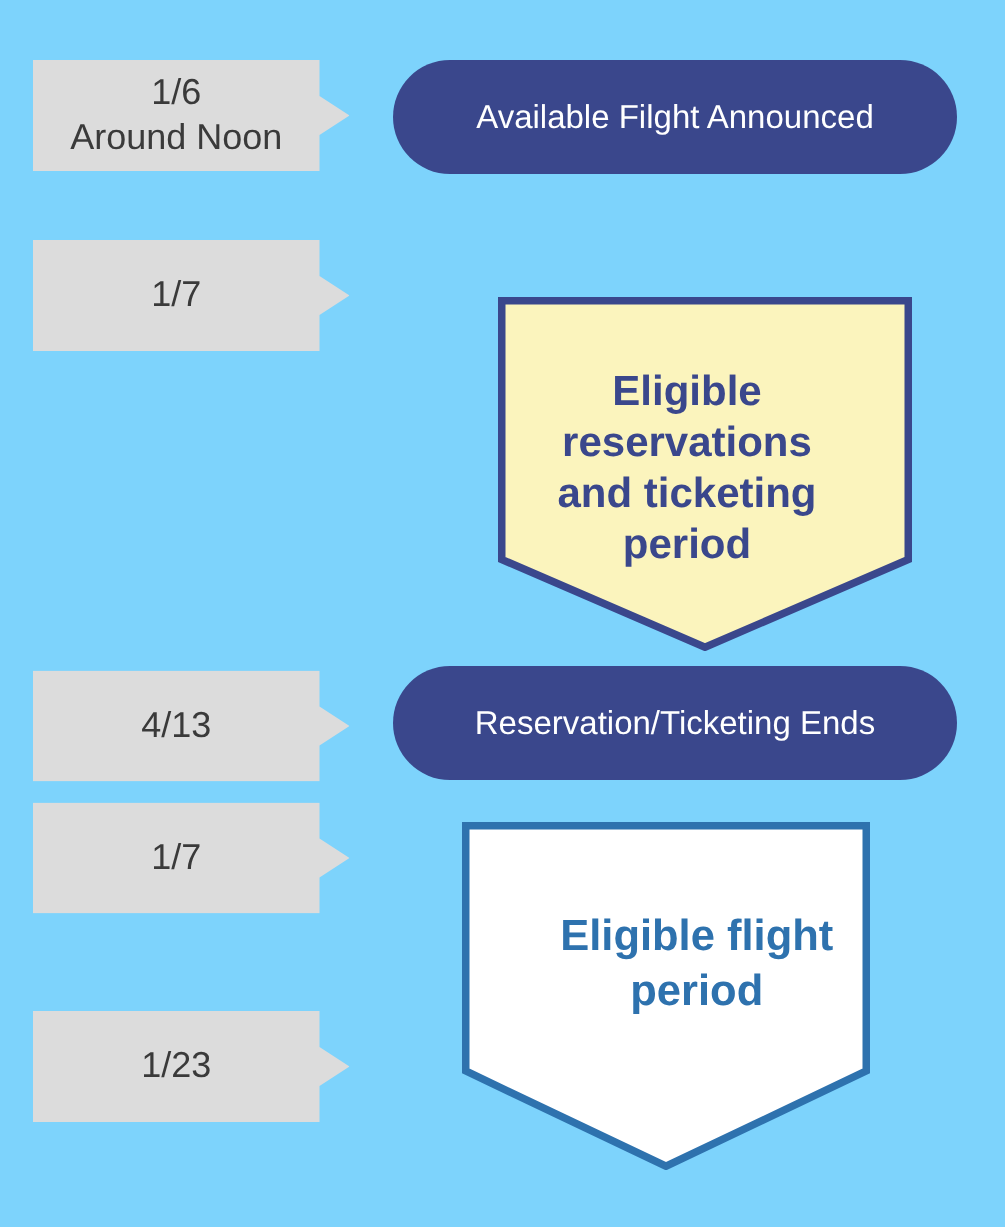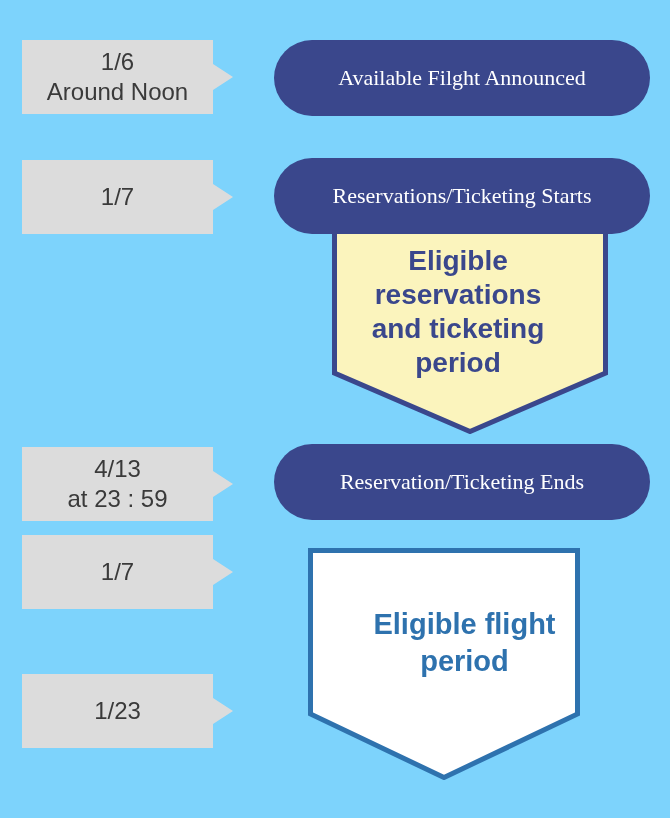--- a/index.html
+++ b/index.html
@@ -33,33 +33,32 @@
     align-items: center;
     color: #3a3a3a;
     font-size: 24px;
     line-height: 30px;
     text-align: center;
   }
 
   
   .pill {
     position: absolute;
-    left: 274px;
+    left: 262px;
     width: 376px;
     height: 76px;
     background: #3a478c;
     border-radius: 38px;
     display: flex;
     justify-content: center;
     align-items: center;
     color: #ffffff;
     font-size: 22px;
     text-align: center;
     z-index: 2;
-    font-family: Liberation Serif, serif;
   }
 
   
   .shield {
     position: absolute;
     z-index: 1;
   }
   .shield svg { display: block; }
   .shield-text {
     position: absolute;
@@ -91,38 +90,34 @@
     <span>1/6</span>
     <span>Around Noon</span>
   </div>
 
   <div class="date-label" style="top:160px;">
     <span>1/7</span>
   </div>
 
   <div class="date-label" style="top:447px;">
     <span>4/13</span>
-    <span>at 23 : 59</span>
   </div>
 
   <div class="date-label" style="top:535px;">
     <span>1/7</span>
   </div>
 
   <div class="date-label" style="top:674px;">
     <span>1/23</span>
   </div>
 
   <div class="pill" style="top:40px;">
     <span>Available Filght Announced</span>
   </div>
 
-  <div class="pill" style="top:158px;">
-    <span>Reservations/Ticketing Starts</span>
-  </div>
 
   <div class="pill" style="top:444px;">
     <span>Reservation/Ticketing Ends</span>
   </div>
 
   <div class="shield" style="left:308px; top:198px; width:276px; height:236px;padding-left:24px;">
     <svg width="276" height="236" viewBox="0 0 276 236">
       <polygon points="2.5,2.5 273.5,2.5 273.5,175 138,233.5 2.5,175" fill="#fbf4bd" stroke="#3a478c" stroke-width="5" stroke-linejoin="miter"></polygon>
     </svg>
     <div class="shield-text navy">

